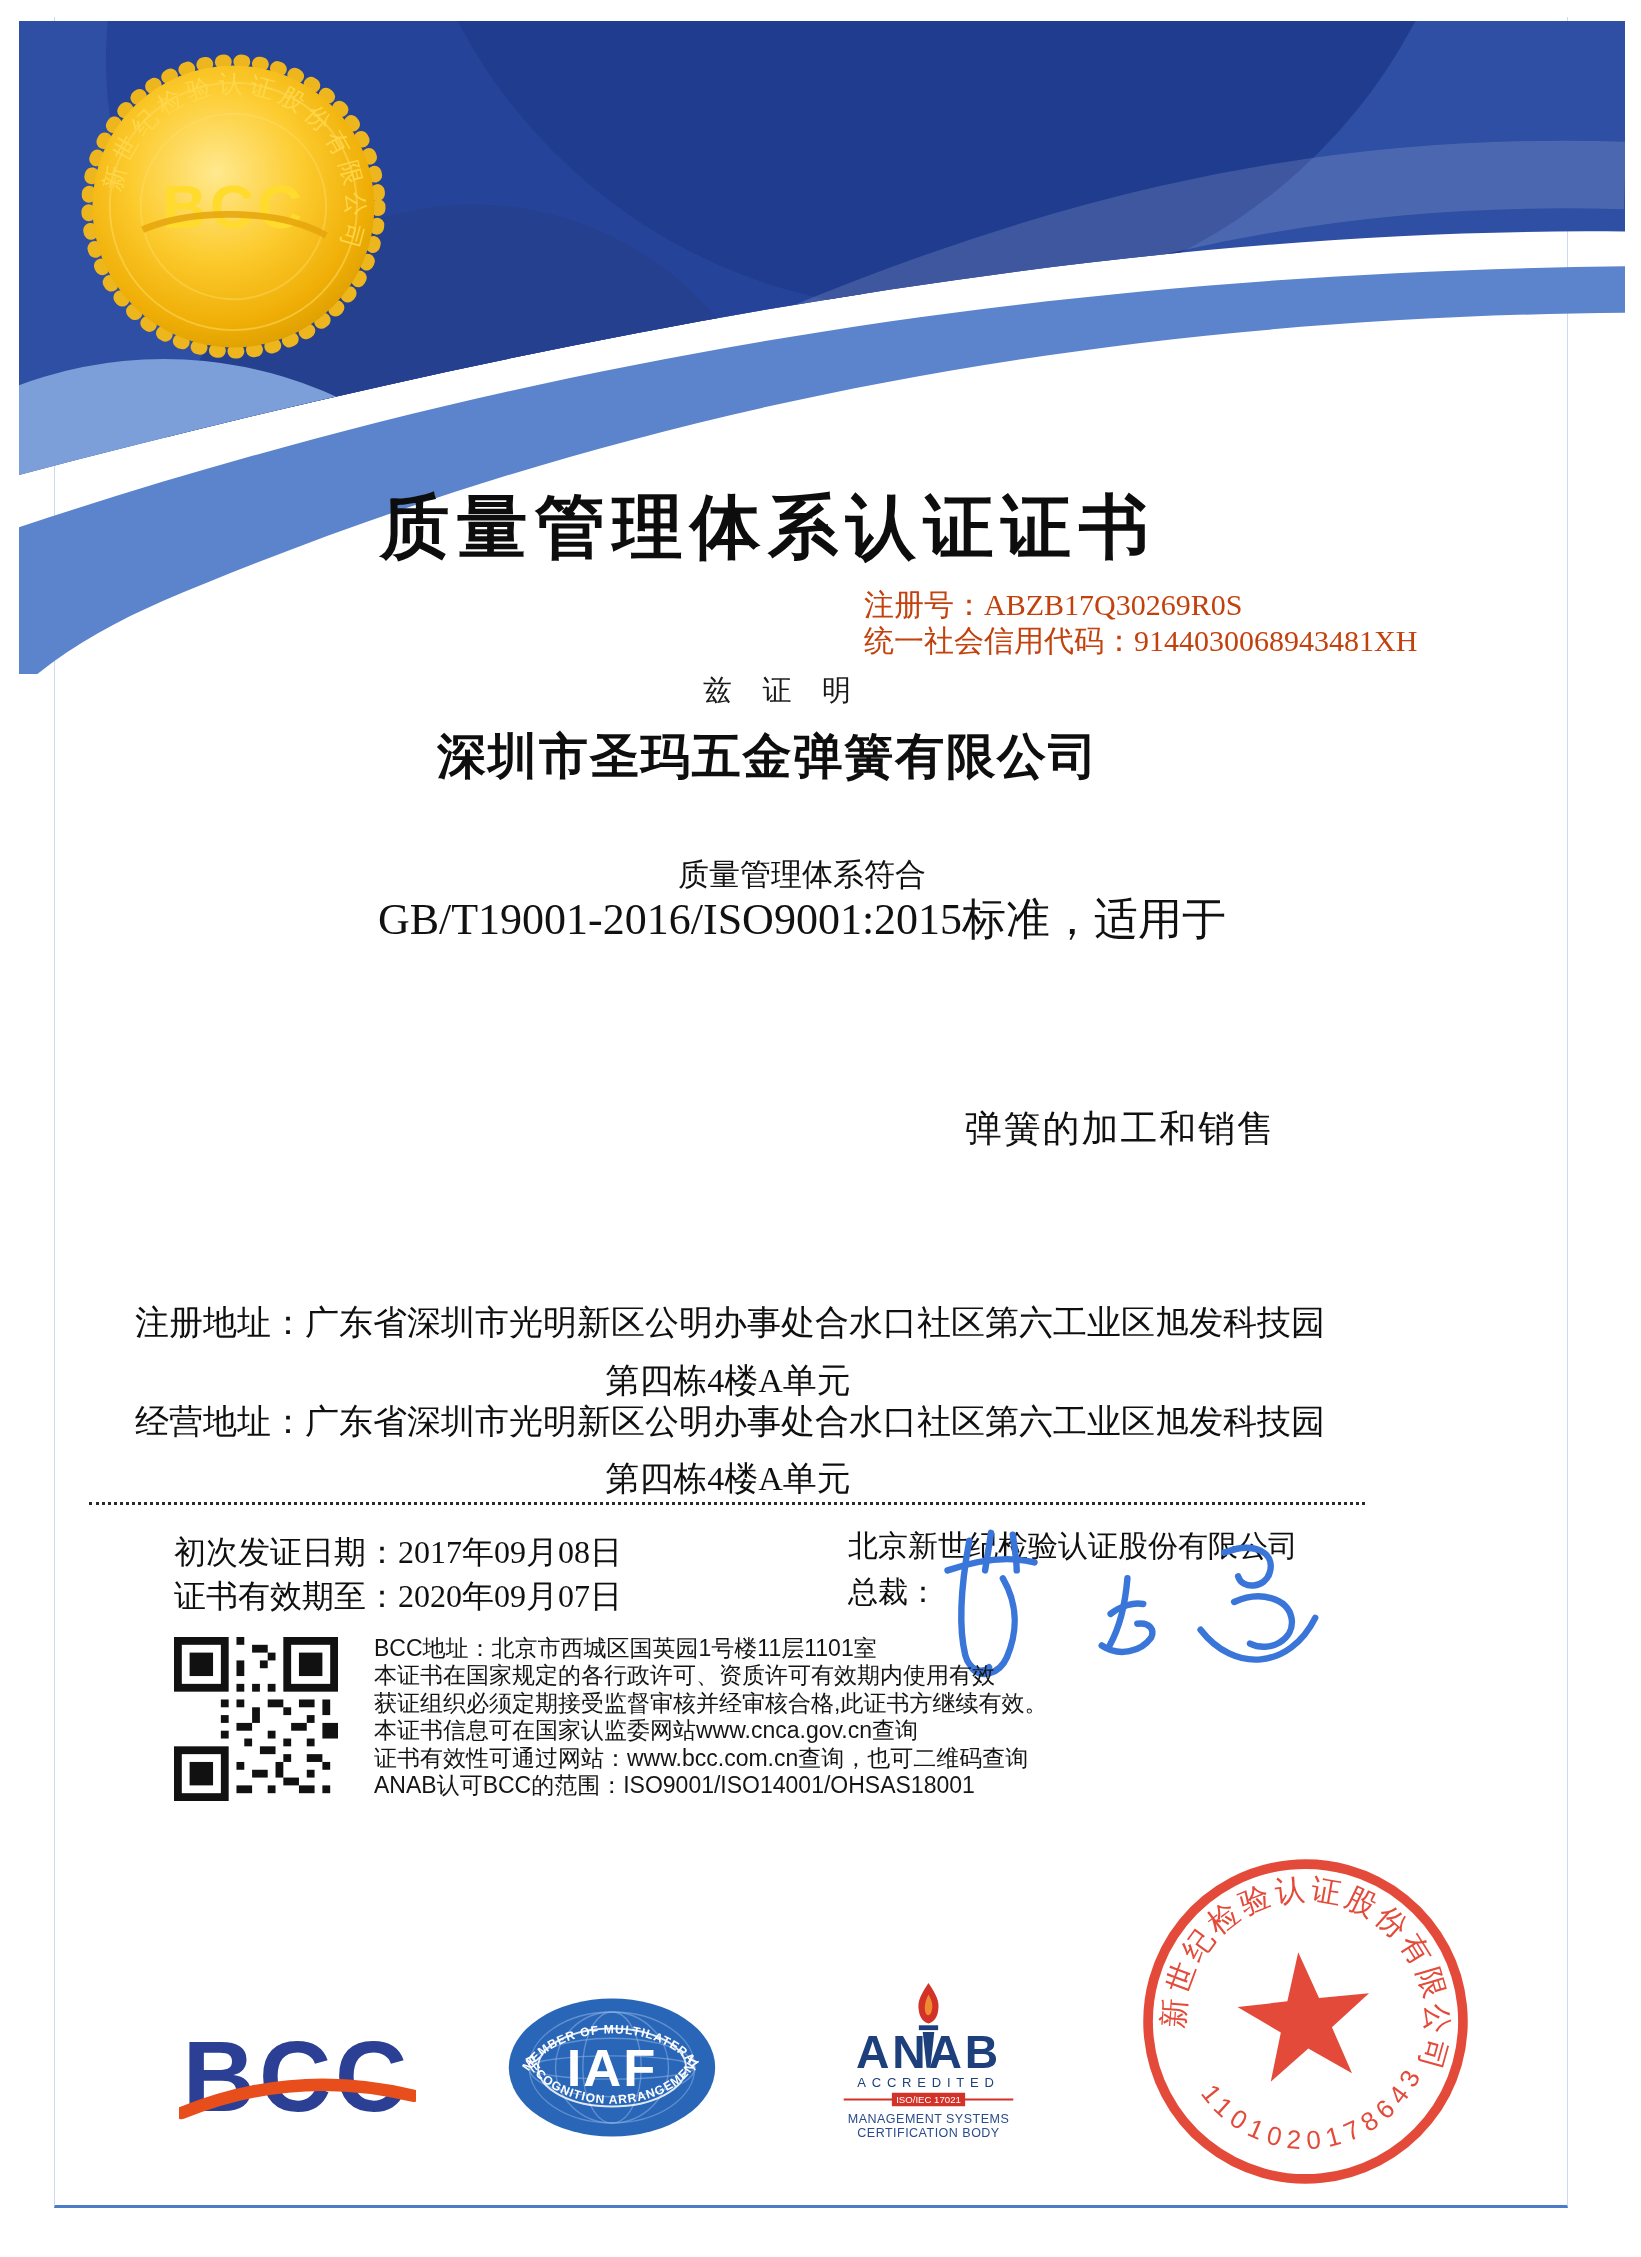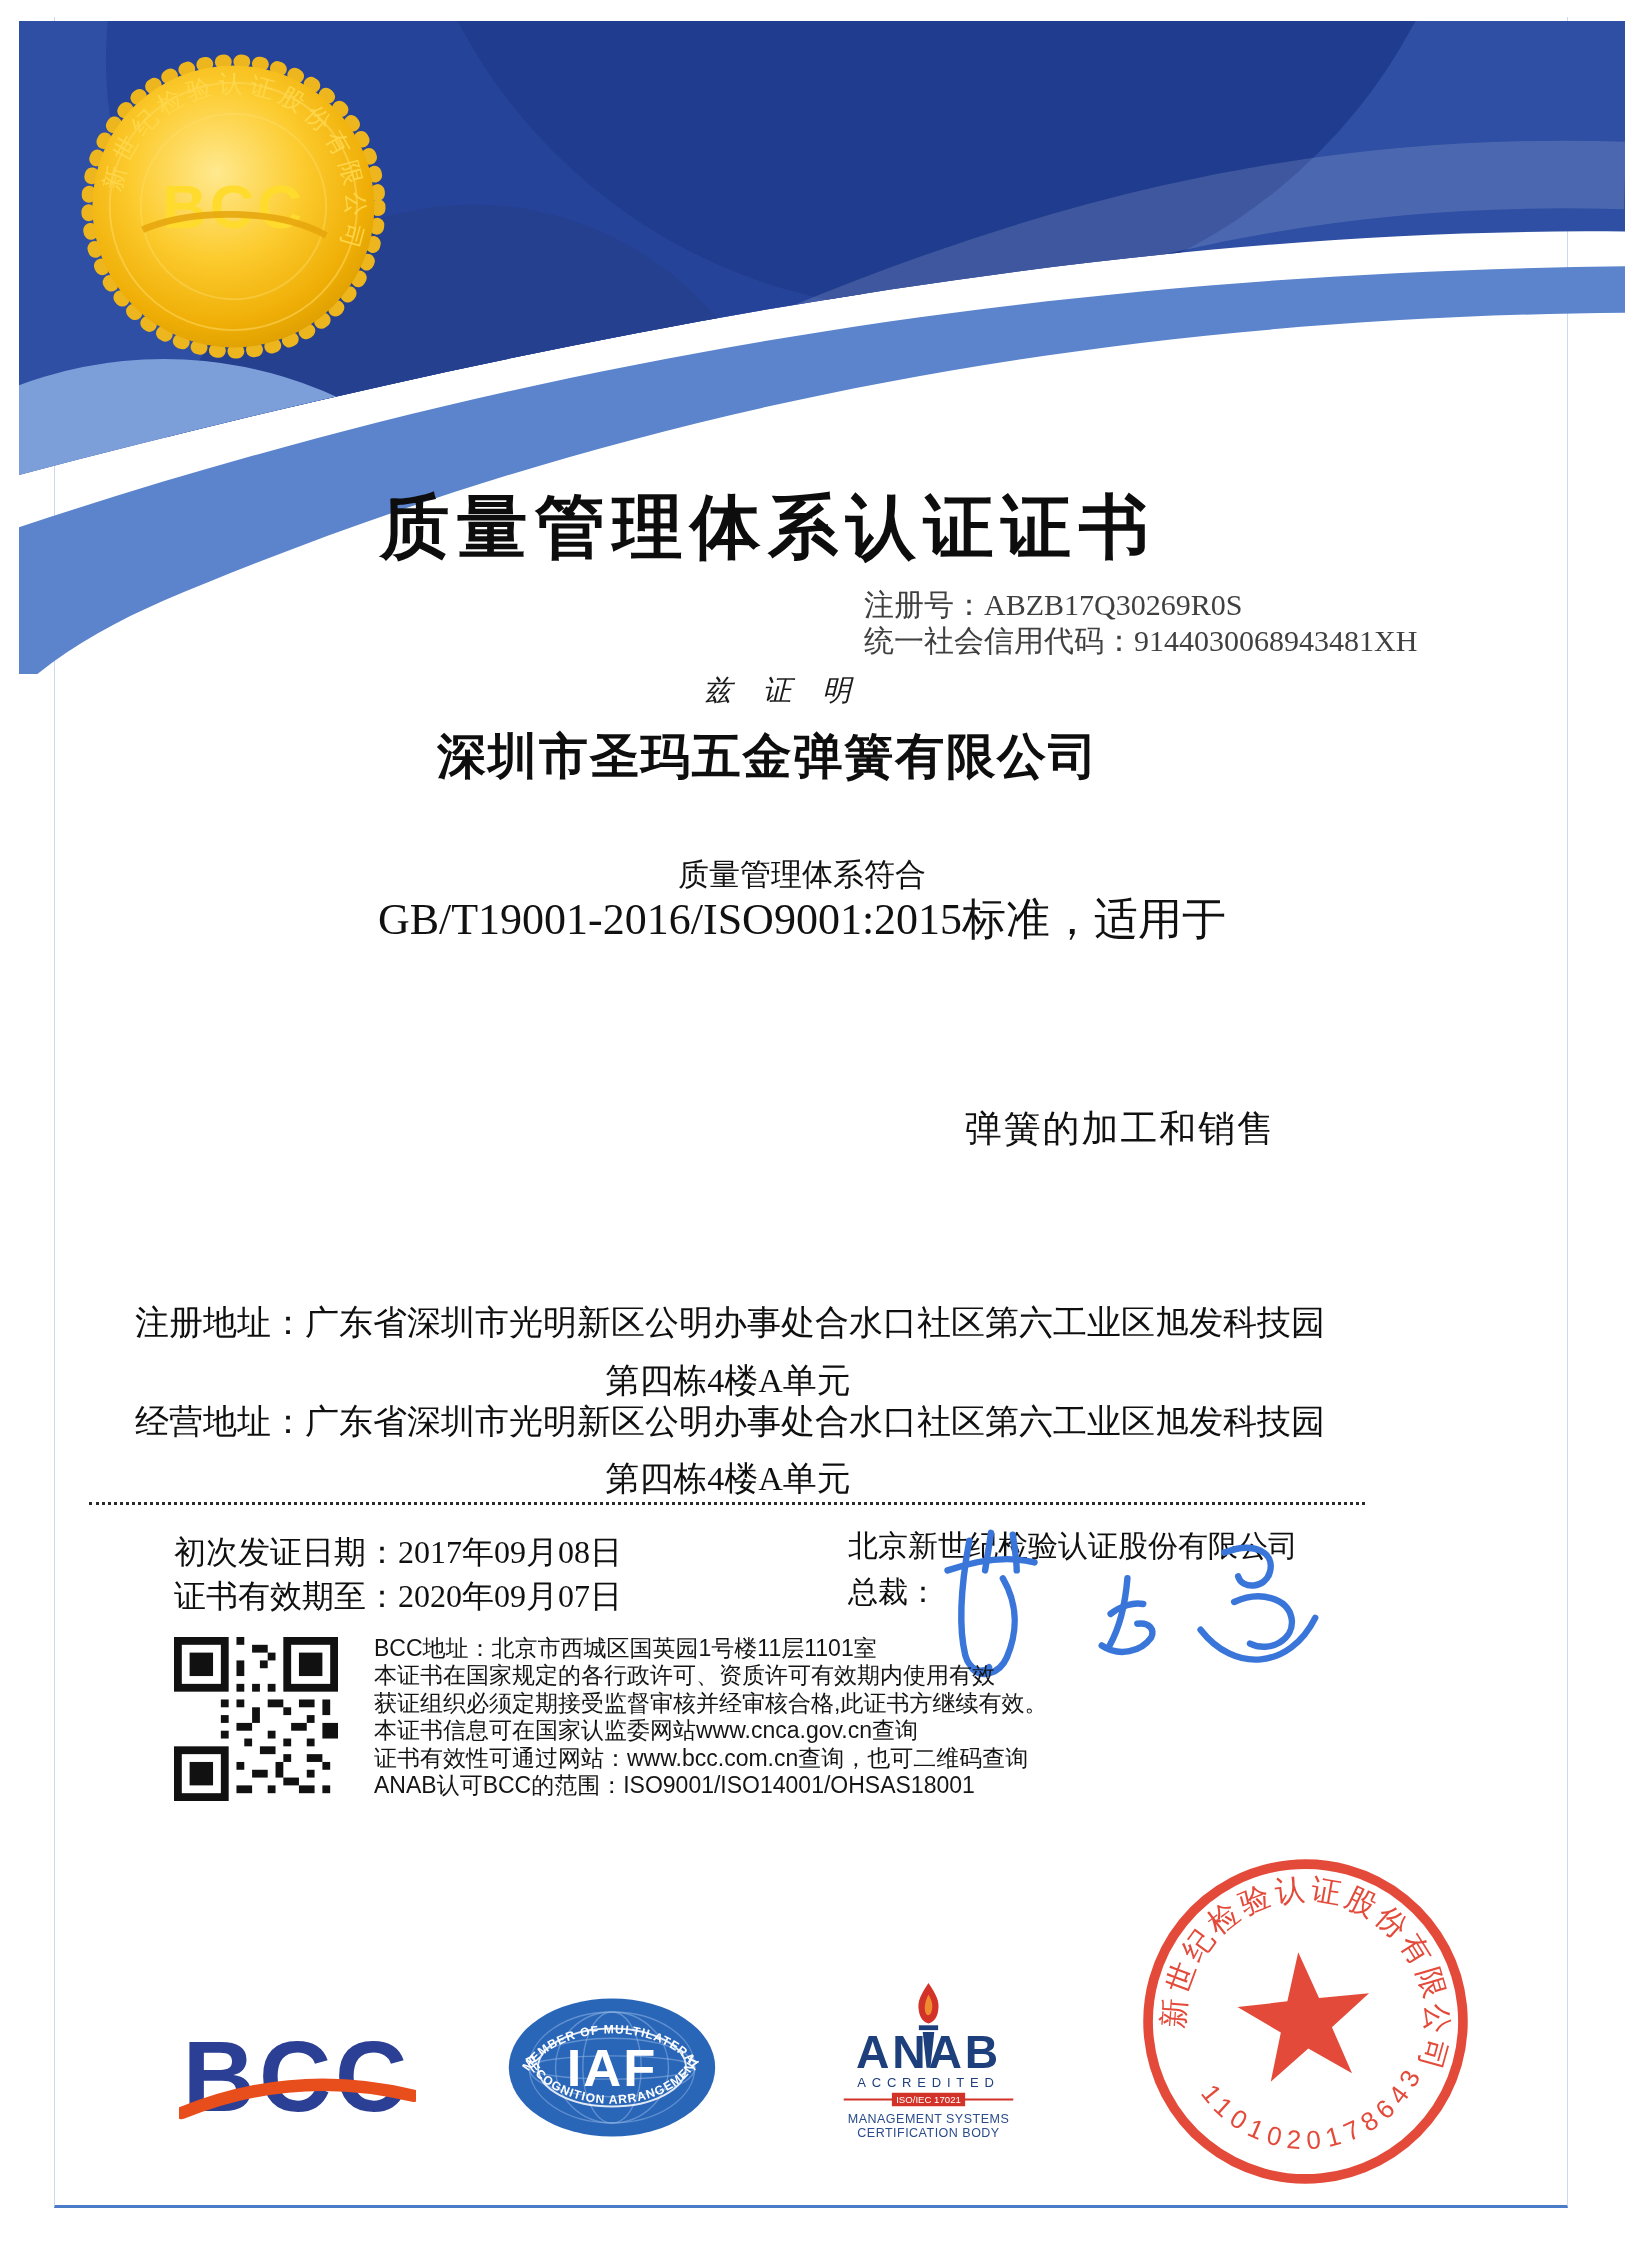--- a/index.html
+++ b/index.html
@@ -5,22 +5,22 @@
   html,body{margin:0;padding:0;background:#ffffff;}
   .page{position:relative;width:1641px;height:2257px;background:#ffffff;overflow:hidden;
         font-family:"Liberation Serif", serif;color:#111;}
   .frame{position:absolute;left:54px;top:17.4px;width:1512px;height:2188px;
          border-left:1.9px solid #ccd9ee;border-right:1.9px solid #ccd9ee;
          border-bottom:3.9px solid #4a7cc9;pointer-events:none;}
   .banner{position:absolute;left:19.3px;top:21px;width:1606px;height:653px;}
   .abs{position:absolute;}
   .title{top:481px;left:285px;width:966px;font-size:70px;font-weight:700;
          letter-spacing:7.7px;color:#0d0d0d;text-align:center;}
-  .regblock{top:587px;left:864px;font-size:30px;line-height:36px;color:#404040;}
-  .certify{top:671px;left:703px;font-size:29px;letter-spacing:11.6px;color:#1a1a1a;font-style:italic;}
+  .regblock{top:587px;left:864px;font-size:30px;line-height:36px;color:#c2410c;}
+  .certify{top:671px;left:703px;font-size:29px;letter-spacing:11.6px;color:#1a1a1a;}
   .company{top:724px;left:285px;width:966px;font-size:49px;font-weight:600;
            letter-spacing:1.9px;text-align:center;color:#0e0e0e;}
   .sysline{top:854px;left:319px;width:966px;font-size:31px;text-align:center;}
   .stdline{top:890px;left:319px;width:966px;font-size:44px;text-align:center;}
   .scope{top:1104px;left:310px;width:966px;font-size:37px;letter-spacing:1.9px;text-align:right;}
   .addr{font-size:34px;color:#101010;text-align:center;}
   .addr1{top:1300px;left:135px;}
   .addr2{top:1358px;left:245px;width:966px;text-align:center;}
   .addr3{top:1399px;left:135px;}
   .addr4{top:1456px;left:245px;width:966px;text-align:center;}

